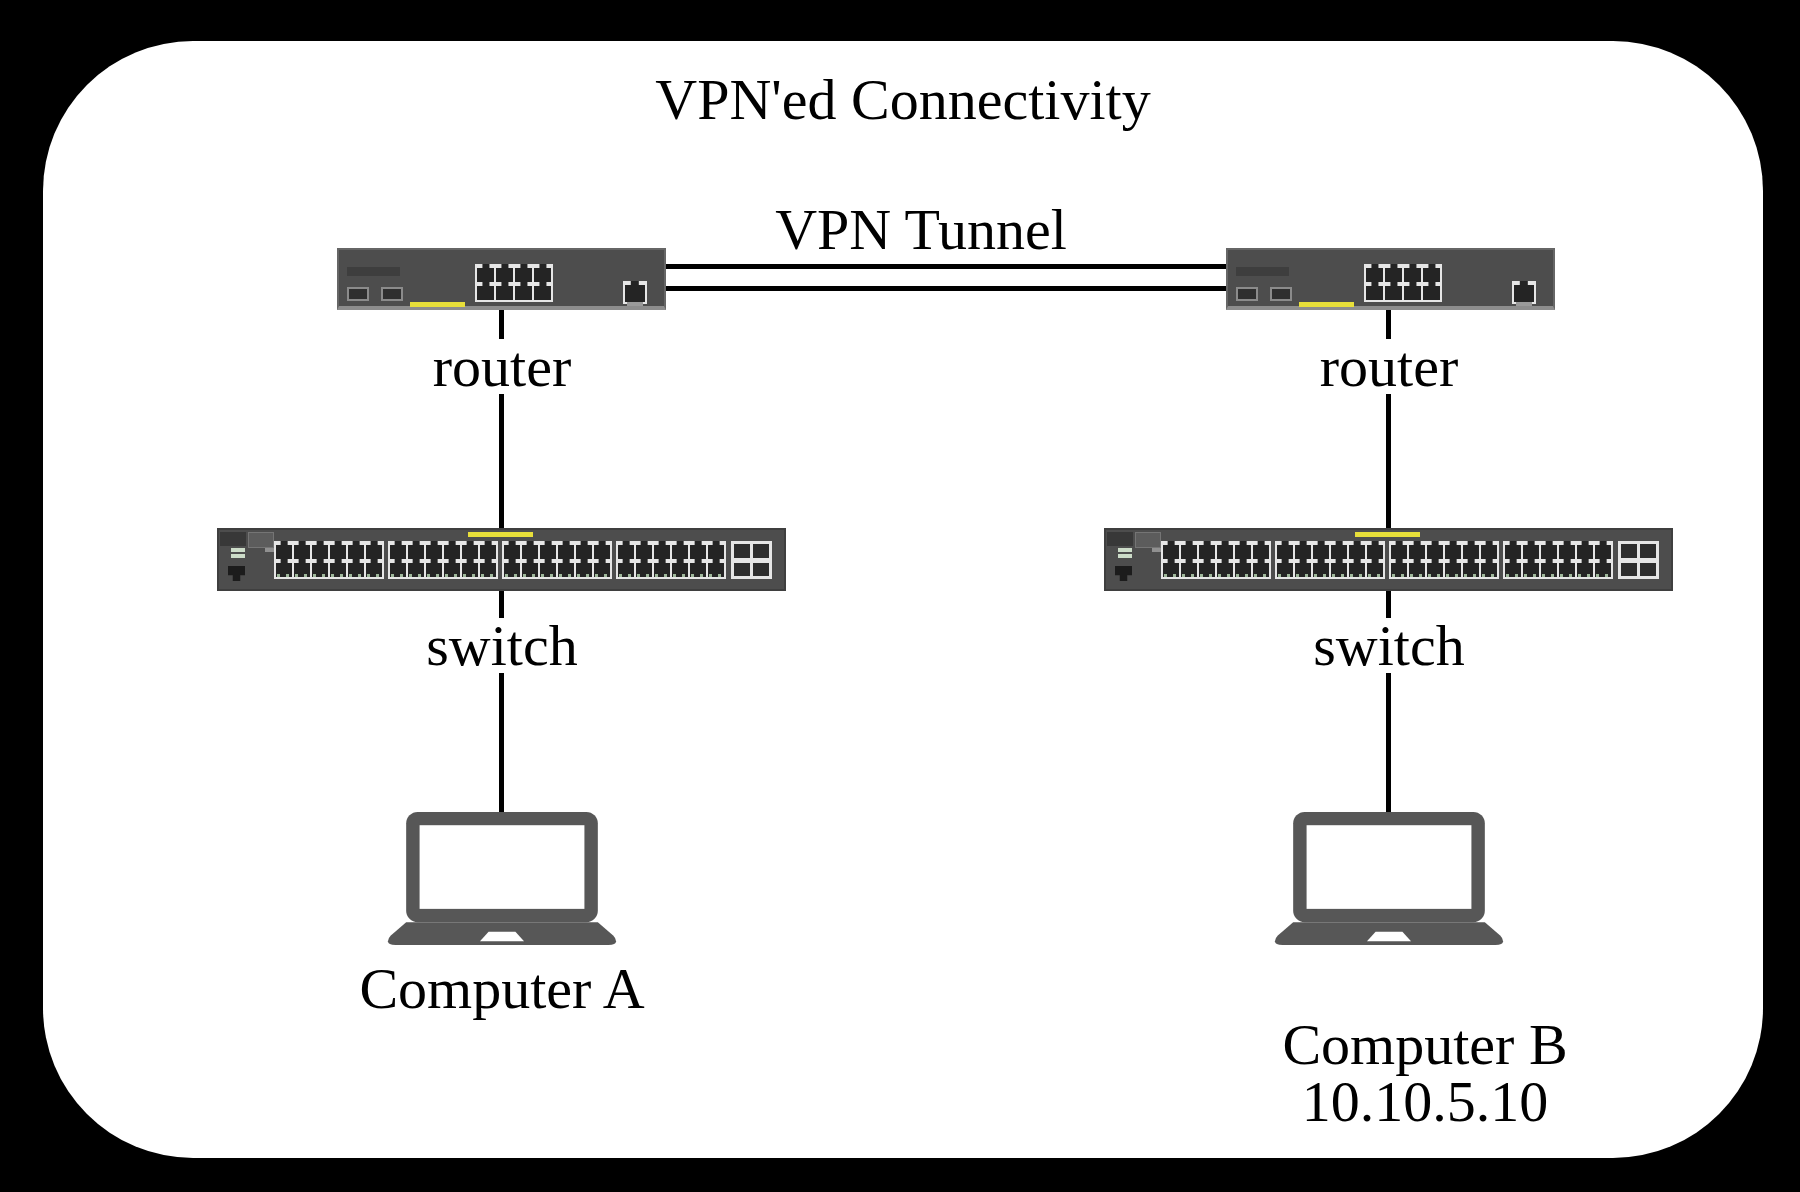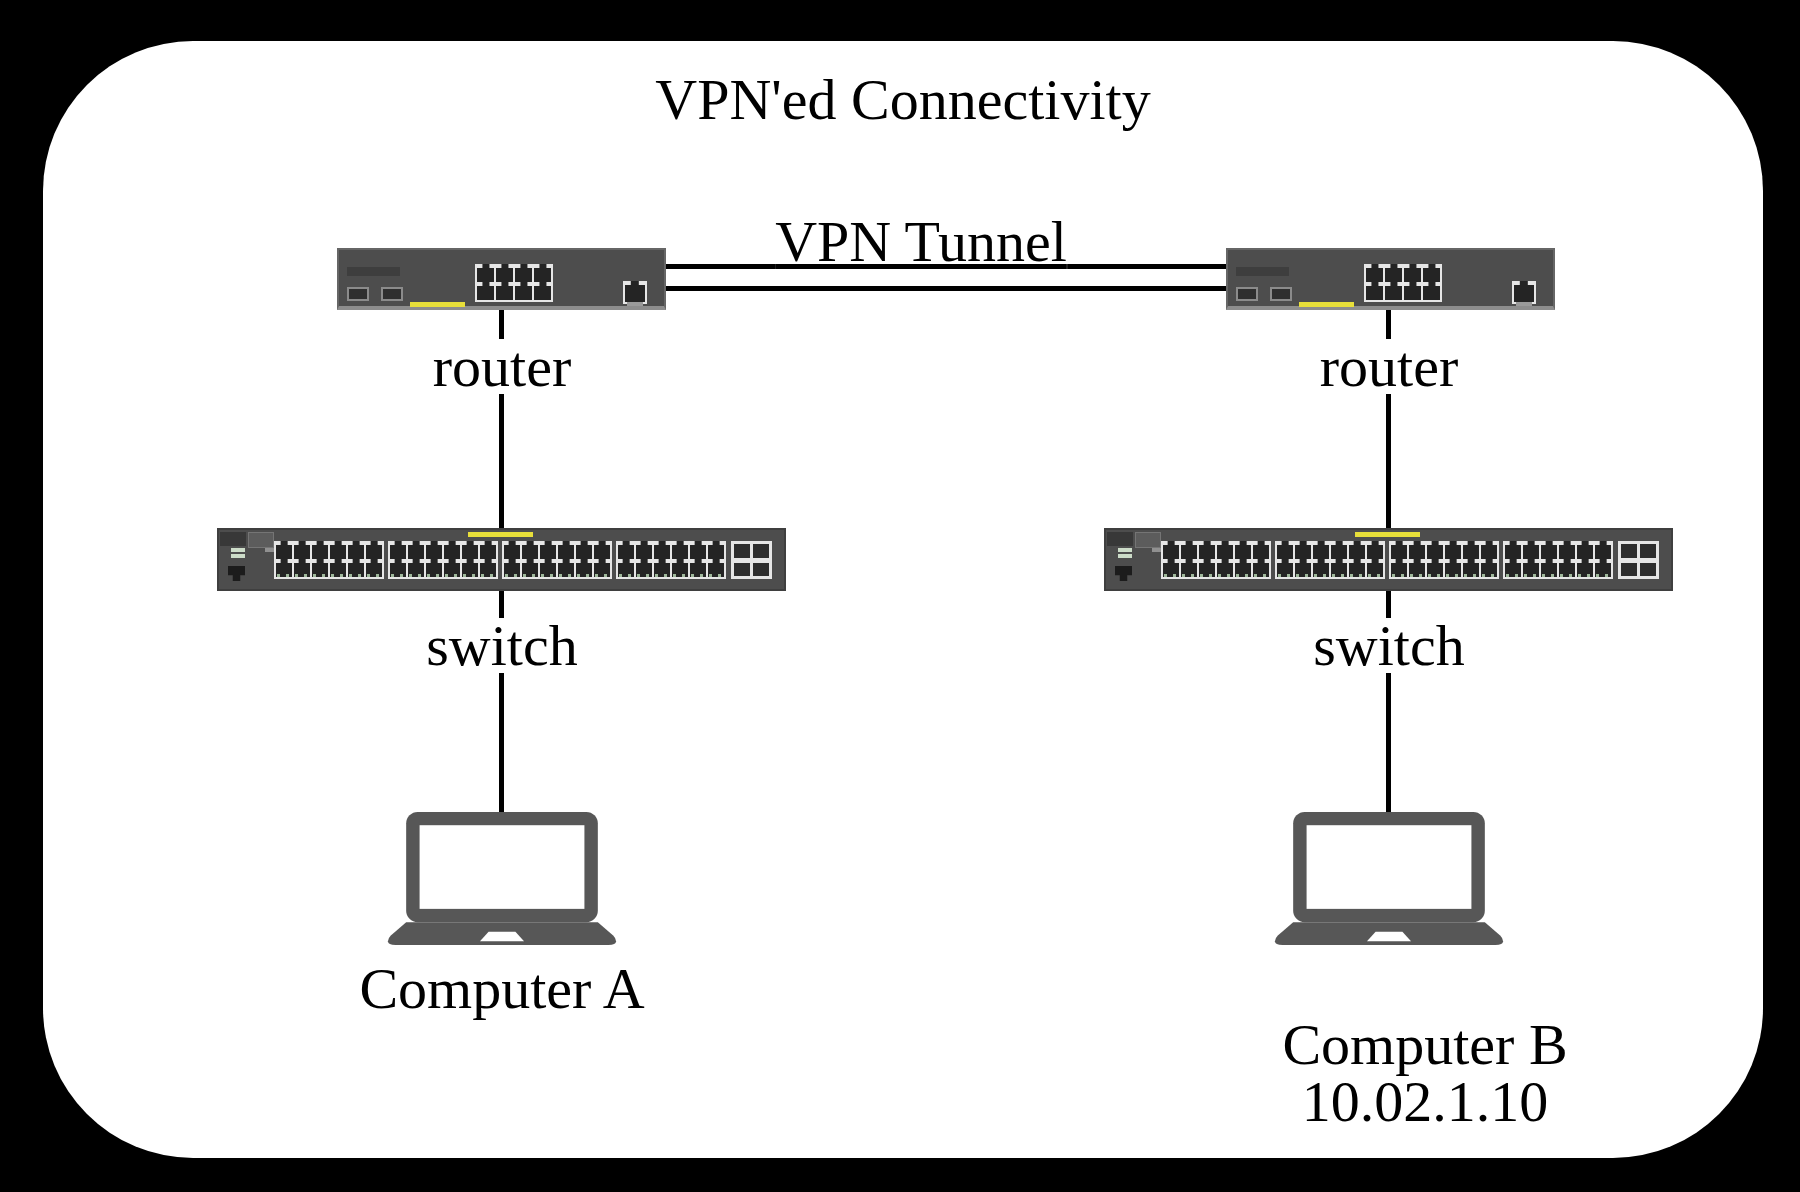--- a/index.html
+++ b/index.html
@@ -74,31 +74,31 @@
 <div class="canvas"></div>
 
 <div class="line" style="left:666px;top:264px;width:560px;height:5px;"></div>
 <div class="line" style="left:666px;top:286px;width:560px;height:5px;"></div>
 <div class="line" style="left:499px;top:310px;width:5px;height:218px;"></div>
 <div class="line" style="left:499px;top:591px;width:5px;height:221px;"></div>
 <div class="line" style="left:1386px;top:310px;width:5px;height:218px;"></div>
 <div class="line" style="left:1386px;top:591px;width:5px;height:221px;"></div>
 
 <div class="lbl" style="left:903px;top:72px;">VPN'ed Connectivity</div>
-<div class="lbl" style="left:921px;top:214px;text-decoration:underline;">VPN Tunnel</div>
+<div class="lbl" style="left:921px;top:202px;">VPN Tunnel</div>
 <div class="lbl" style="left:502px;top:339px;">router</div>
 <div class="lbl" style="left:1389px;top:339px;">router</div>
 <div class="lbl" style="left:502px;top:618px;">switch</div>
 <div class="lbl" style="left:1389px;top:618px;">switch</div>
 <div class="lbl lbl2" style="left:502px;top:960px;">
   <div>Computer A</div>
 </div>
 <div class="lbl lbl2" style="left:1389px;top:1016px;margin-left:36px;">
   <div>Computer B</div>
-  <div>10.02.1.10</div>
+  <div>10.10.5.10</div>
 </div>
 
 <div class="router" style="left:337px;top:248px;">
   <div class="vent"></div>
   <div class="sfp" style="left:8px;"></div>
   <div class="sfp" style="left:42px;"></div>
   <div class="sticker" style="left:71px;top:52px;width:55px;"></div>
   <div class="portgrid" style="left: 136px; top: 14px; width: 78px; height: 38px; grid-template-columns: repeat(4, 1fr);">
       <div class="port"></div>
       <div class="port"></div>

